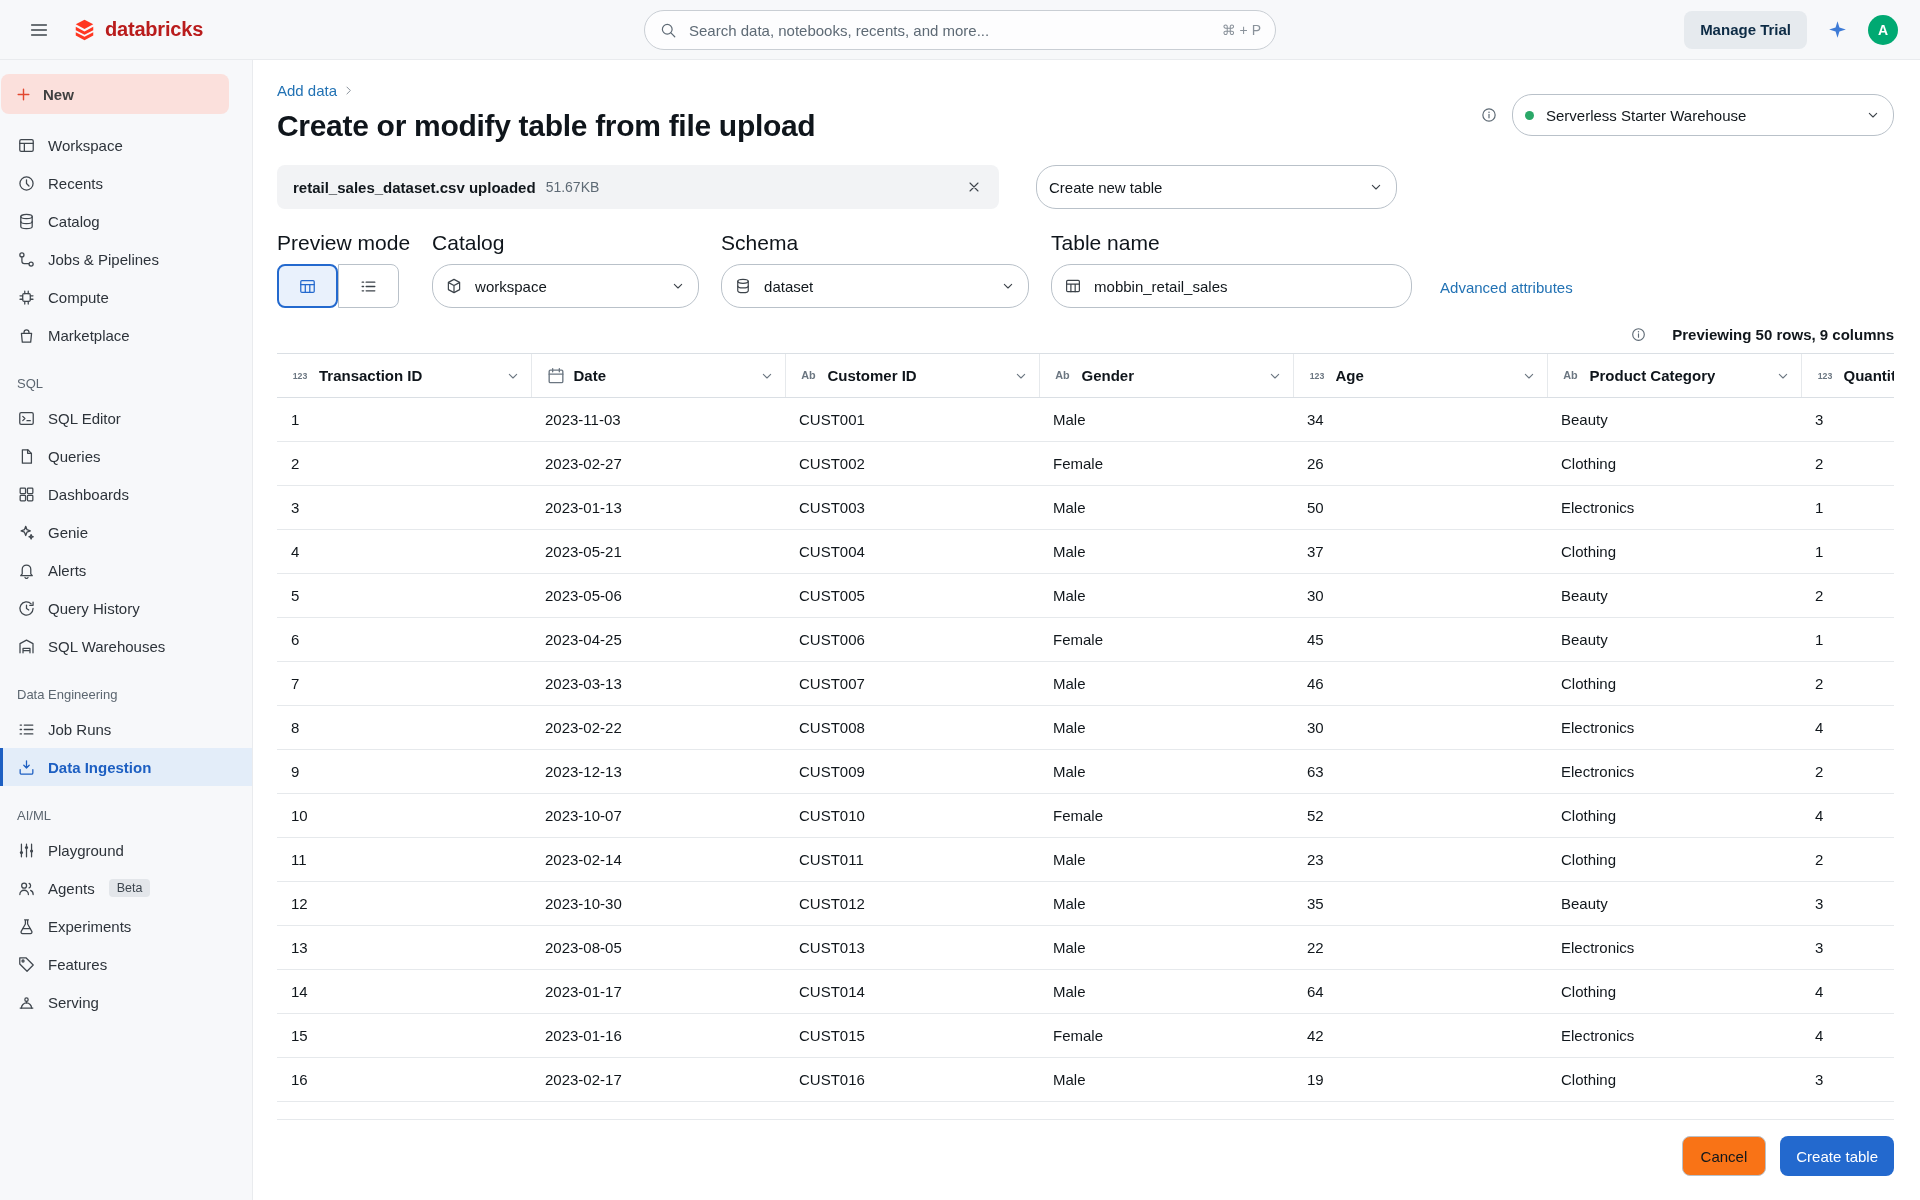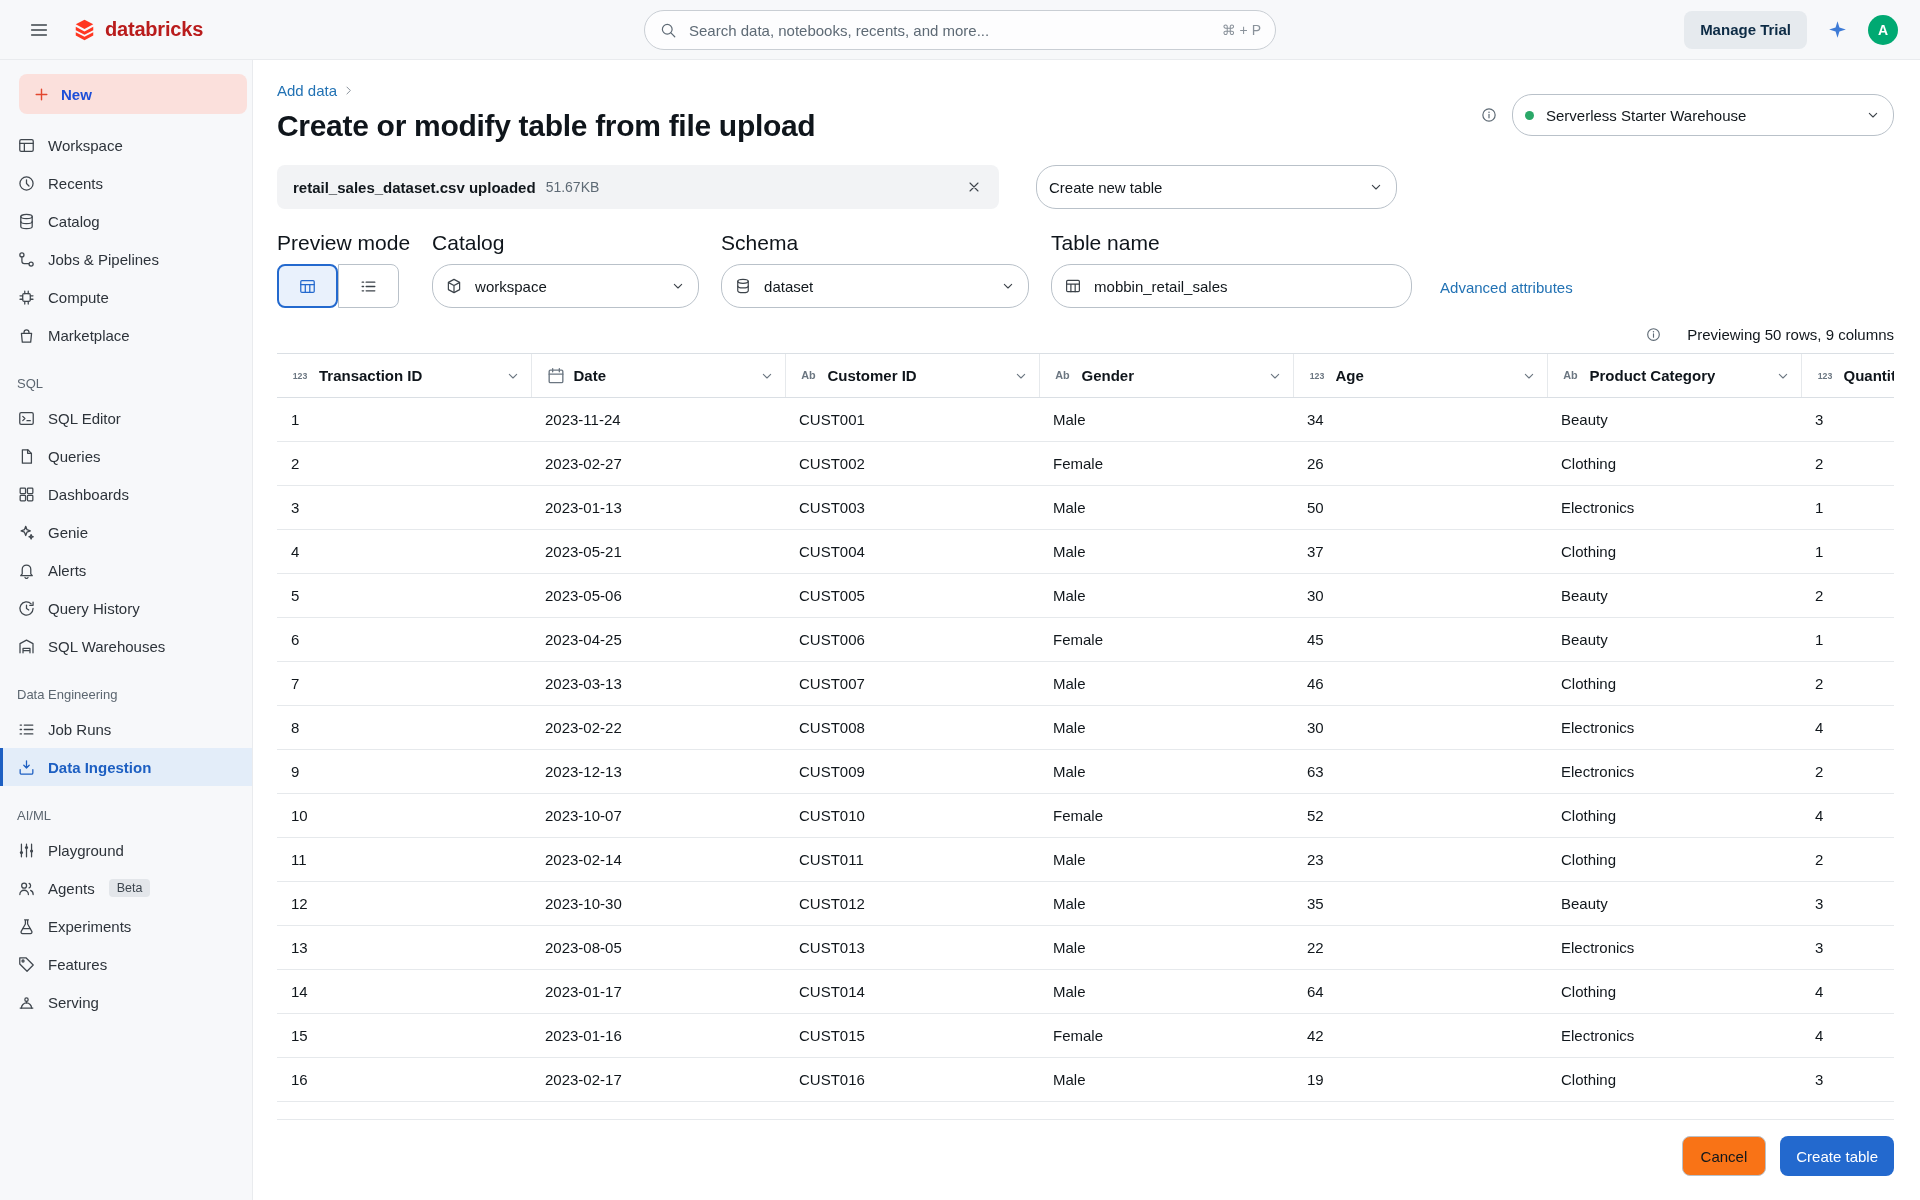--- a/index.html
+++ b/index.html
@@ -37,22 +37,22 @@
   .avatar{width:30px; height:30px; border-radius:50%; background:var(--avatar-green); color:#fff;
           font-weight:700; font-size:14px; display:flex; align-items:center; justify-content:center; cursor:pointer;}
 
   
   .app{display:flex; height:1140px;}
   .sidebar{width:252px; flex-shrink:0; background:#f7f8fa; padding:10px 0 0;}
   main{flex:1; background:#fff; border-left:1px solid #e9ebee; padding:22px 26px 24px 24px;
        display:flex; flex-direction:column; overflow:hidden;}
 
   
-  .new-btn{margin:4px 19px 12px; width:228px; height:40px; background:#fbe0dc; border:none; border-radius:8px;
-           display:flex; align-items:center; gap:11px; padding:0 14px; font-size:15px; font-weight:600; color:#1d4ed8;}
+  .new-btn{margin:4px 1px 12px; width:228px; height:40px; background:#fbe0dc; border:none; border-radius:8px;
+           display:flex; align-items:center; gap:11px; padding:0 14px; font-size:15px; font-weight:600; color:#404040;}
   .new-btn [data-icon]{color:#E2472F; width:17px; height:17px;}
   .side-item{height:38px; display:flex; align-items:center; gap:12px; padding:0 14px 0 17px;
              font-size:15px; color:#2d333a; cursor:pointer; position:relative;}
   .sicon{width:19px; height:19px; color:#40474e; display:flex; flex-shrink:0;}
   .sicon svg{width:100%; height:100%;}
   .side-item.active{background:#e3edf9; color:var(--active-blue); font-weight:600;}
   .side-item.active .sicon{color:var(--active-blue);}
   .side-item.active::before{content:''; position:absolute; left:0; top:0; bottom:0; width:3px; background:var(--active-blue);}
   .section-label{margin:22px 0 8px; padding:0 17px; font-size:13px; color:#5c6670;}
   .badge{margin-left:2px; background:#e3e6ea; border-radius:4px; padding:2px 8px; font-size:12.5px; color:#3b444d;}
@@ -95,21 +95,21 @@
   .seg:last-child{border-radius:0 8px 8px 0; border-left:none;}
   .seg.active{border:2px solid var(--primary); border-radius:8px; background:#e9f1fc; color:var(--primary);}
   .seg.active + .seg{border-left:1px solid var(--border);}
   .seg [data-icon]{width:19px; height:19px;}
   .catalog-select{width:267px; height:44px;}
   .schema-select{width:308px; height:44px;}
   .tablename-input{width:361px; height:44px;}
   .adv{align-self:flex-end; margin:0 0 12px 28px; color:var(--link); font-size:15px; cursor:pointer; text-decoration:none;}
 
   
-  .preview-info{display:flex; justify-content:flex-end; align-items:center; gap:25px; margin-top:18px; font-size:15px;}
+  .preview-info{display:flex; justify-content:flex-end; align-items:center; gap:25px; margin-top:18px; font-size:15px;font-weight:bold;}
   .preview-info .info-icon{width:17px; height:17px;}
   .table-wrap{margin-top:10px; overflow:hidden; flex:1 1 auto; min-height:0;}
   table{border-collapse:collapse; table-layout:fixed; width:1778px;}
   th, td{text-align:left; font-size:15px; height:44px; padding:0; border-bottom:1px solid var(--line);
          white-space:nowrap; overflow:hidden;}
   thead th{border-top:1px solid #dadfe4; border-bottom:1px solid #dadfe4;}
   thead th:not(:first-child){border-left:1px solid var(--line);}
   .hwrap{display:flex; align-items:center; gap:8px; padding:0 10px 0 14px;}
   .tlabel{font-weight:600; color:#0f151b; overflow:hidden;}
   .ticon{width:20px; height:20px; color:#6b7681; flex-shrink:0; display:flex;}
@@ -619,21 +619,21 @@
                     </svg>
                   </span>
                   <span class="tlabel">Quantity</span>
                 </div>
               </th>
             </tr>
           </thead>
           <tbody>
             <tr>
               <td>1</td>
-              <td>2023-11-24</td>
+              <td>2023-11-03</td>
               <td>CUST001</td>
               <td>Male</td>
               <td>34</td>
               <td>Beauty</td>
               <td>3</td>
             </tr>
             <tr>
               <td>2</td>
               <td>2023-02-27</td>
               <td>CUST002</td>

